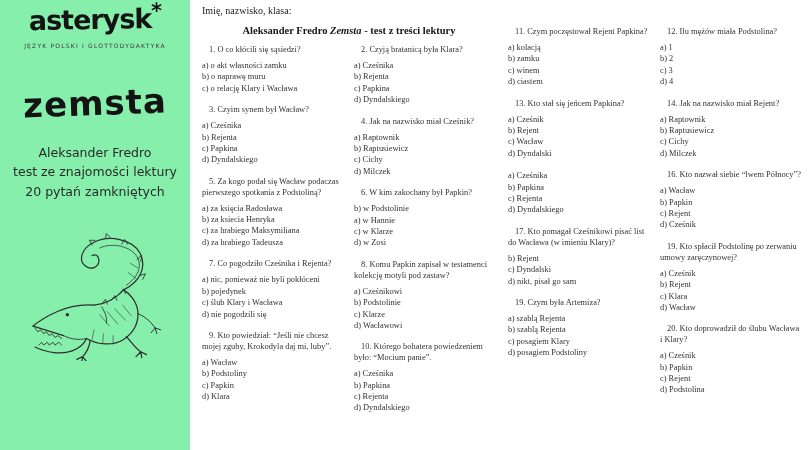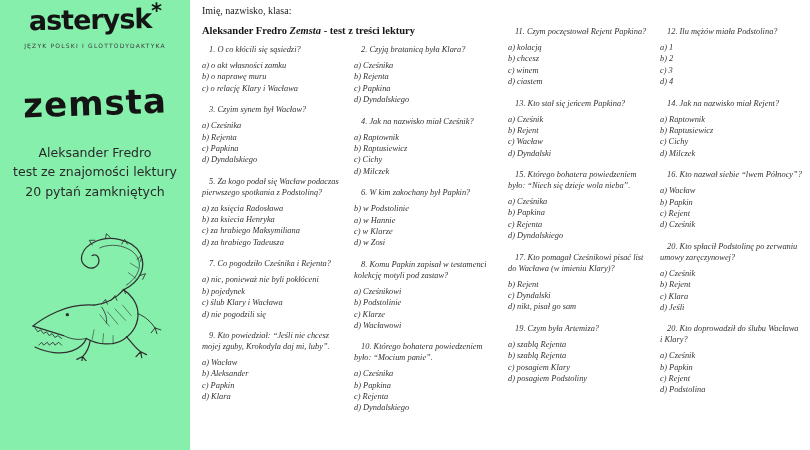--- a/index.html
+++ b/index.html
@@ -39,26 +39,26 @@
   }
   .croc { margin-top:12px; }
 
   
   .main { flex:1; padding:5px 8px 8px 12px; }
   .name-line { font-size:10px; color:#1c1c1c; }
   .content { display:flex; gap:12px; }
   .half { flex:1; min-width:0; }
   .half-left .title {
     margin-top:9px; margin-bottom:9px;
-    font-size:10.5px; font-weight:bold; color:#161616;
+    font-size:10.5px; font-weight:bold; color:#161616;text-align:center;
   }
   .half-left .title .book { font-style:italic; }
   .half-right { padding-top:11px; }
   .cols { display:flex; gap:10px; }
-  .col { flex:1; min-width:0;font-style:italic; }
+  .col { flex:1; min-width:0; }
   .question { margin-bottom:11px; }
   .q-text {
     font-size:8.4px; line-height:1.3; color:#333333;
     text-indent:7px; margin-bottom:4px;
   }
   .q-option { font-size:8.4px; line-height:1.36; color:#333333; }
 </style>
 </head>
 <body>
 
@@ -142,21 +142,21 @@
               <div class="question">
                 <p class="q-text">7. Co pogodziło Cześnika i Rejenta?</p>
                 <p class="q-option">a) nic, ponieważ nie byli pokłóceni</p>
                 <p class="q-option">b) pojedynek</p>
                 <p class="q-option">c) ślub Klary i Wacława</p>
                 <p class="q-option">d) nie pogodzili się</p>
               </div>
               <div class="question">
                 <p class="q-text">9. Kto powiedział: “Jeśli nie chcesz mojej zguby, Krokodyla daj mi, luby”.</p>
                 <p class="q-option">a) Wacław</p>
-                <p class="q-option">b) Aleksander</p>
+                <p class="q-option">b) Podstoliny</p>
                 <p class="q-option">c) Papkin</p>
                 <p class="q-option">d) Klara</p>
               </div>
             </div>
           <div class="col">
               <div class="question">
                 <p class="q-text">2. Czyją bratanicą była Klara?</p>
                 <p class="q-option">a) Cześnika</p>
                 <p class="q-option">b) Rejenta</p>
                 <p class="q-option">c) Papkina</p>
@@ -192,33 +192,32 @@
               </div>
             </div>
         </div>
       </div>
       <div class="half half-right">
         <div class="cols">
           <div class="col">
               <div class="question">
                 <p class="q-text">11. Czym poczęstował Rejent Papkina?</p>
                 <p class="q-option">a) kolacją</p>
-                <p class="q-option">b) chcesz</p>
+                <p class="q-option">b) zamku</p>
                 <p class="q-option">c) winem</p>
                 <p class="q-option">d) ciastem</p>
               </div>
               <div class="question">
                 <p class="q-text">13. Kto stał się jeńcem Papkina?</p>
                 <p class="q-option">a) Cześnik</p>
                 <p class="q-option">b) Rejent</p>
                 <p class="q-option">c) Wacław</p>
                 <p class="q-option">d) Dyndalski</p>
               </div>
               <div class="question">
-                <p class="q-text">15. Którego bohatera powiedzeniem było: “Niech się dzieje wola nieba”.</p>
                 <p class="q-option">a) Cześnika</p>
                 <p class="q-option">b) Papkina</p>
                 <p class="q-option">c) Rejenta</p>
                 <p class="q-option">d) Dyndalskiego</p>
               </div>
               <div class="question">
                 <p class="q-text">17. Kto pomagał Cześnikowi pisać list do Wacława (w imieniu Klary)?</p>
                 <p class="q-option">b) Rejent</p>
                 <p class="q-option">c) Dyndalski</p>
                 <p class="q-option">d) nikt, pisał go sam</p>
@@ -247,25 +246,25 @@
                 <p class="q-option">d) Milczek</p>
               </div>
               <div class="question">
                 <p class="q-text">16. Kto nazwał siebie “lwem Północy”?</p>
                 <p class="q-option">a) Wacław</p>
                 <p class="q-option">b) Papkin</p>
                 <p class="q-option">c) Rejent</p>
                 <p class="q-option">d) Cześnik</p>
               </div>
               <div class="question">
-                <p class="q-text">20. Kto spłacił Podstolinę po zerwaniu umowy zaręczynowej?</p>
+                <p class="q-text">19. Kto spłacił Podstolinę po zerwaniu umowy zaręczynowej?</p>
                 <p class="q-option">a) Cześnik</p>
                 <p class="q-option">b) Rejent</p>
                 <p class="q-option">c) Klara</p>
-                <p class="q-option">d) Jeśli</p>
+                <p class="q-option">d) Wacław</p>
               </div>
               <div class="question">
                 <p class="q-text">20. Kto doprowadził do ślubu Wacława i Klary?</p>
                 <p class="q-option">a) Cześnik</p>
                 <p class="q-option">b) Papkin</p>
                 <p class="q-option">c) Rejent</p>
                 <p class="q-option">d) Podstolina</p>
               </div>
             </div>
         </div>

